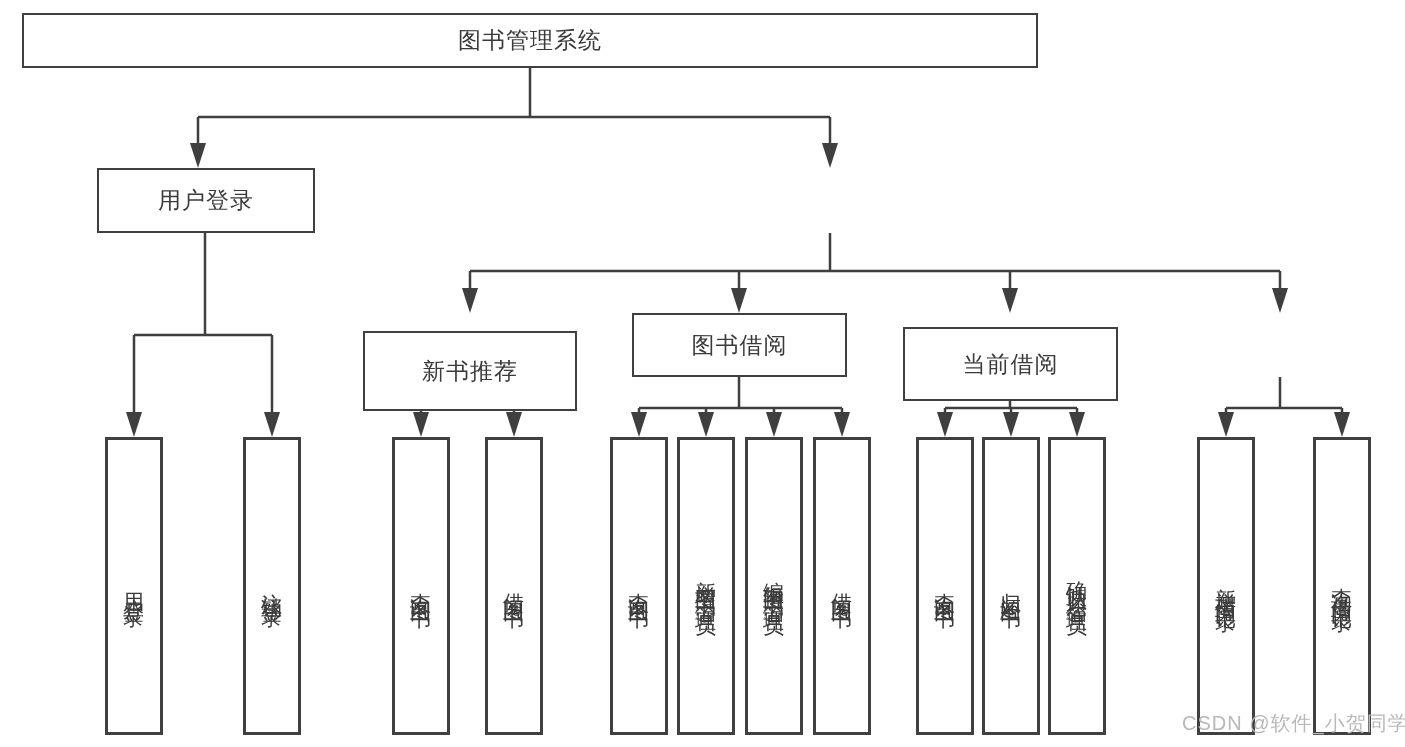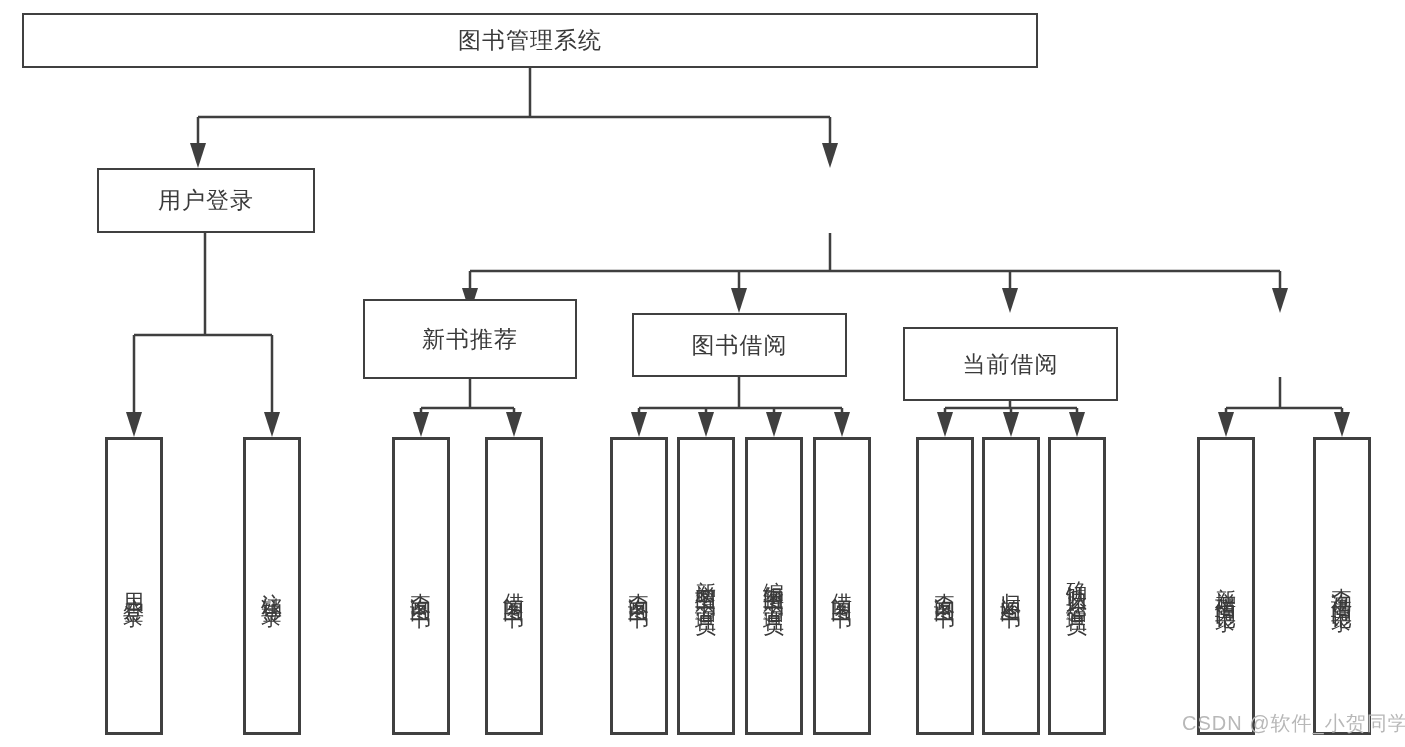--- a/index.html
+++ b/index.html
@@ -100,21 +100,21 @@
       <polygon points="1069,412 1085,412 1077,437"></polygon>
       <polygon points="1218,412 1234,412 1226,437"></polygon>
       <polygon points="1334,412 1350,412 1342,437"></polygon>
     </g>
   </svg>
 
   <div class="box header" style="left:22px; top:13px; width:1016px; height:55px">图书管理系统</div>
 
   <div class="box header" style="left:97px; top:168px; width:218px; height:65px">用户登录</div>
 
-  <div class="box header" style="left:363px; top:299px; width:214px; height:80px">新书推荐</div>
+  <div class="box header" style="left:363px; top:331px; width:214px; height:80px">新书推荐</div>
   <div class="box header" style="left:632px; top:313px; width:215px; height:64px">图书借阅</div>
   <div class="box header" style="left:903px; top:327px; width:215px; height:74px">当前借阅</div>
 
   <div class="box leaf" style="left:105px; top:437px; width:58px; height:298px">用户登录</div>
   <div class="box leaf" style="left:243px; top:437px; width:58px; height:298px">注销登录</div>
 
   <div class="box leaf" style="left:392px; top:437px; width:58px; height:298px">查询图书</div>
   <div class="box leaf" style="left:485px; top:437px; width:58px; height:298px">借阅图书</div>
 
   <div class="box leaf" style="left:610px; top:437px; width:58px; height:298px">查询图书</div>

